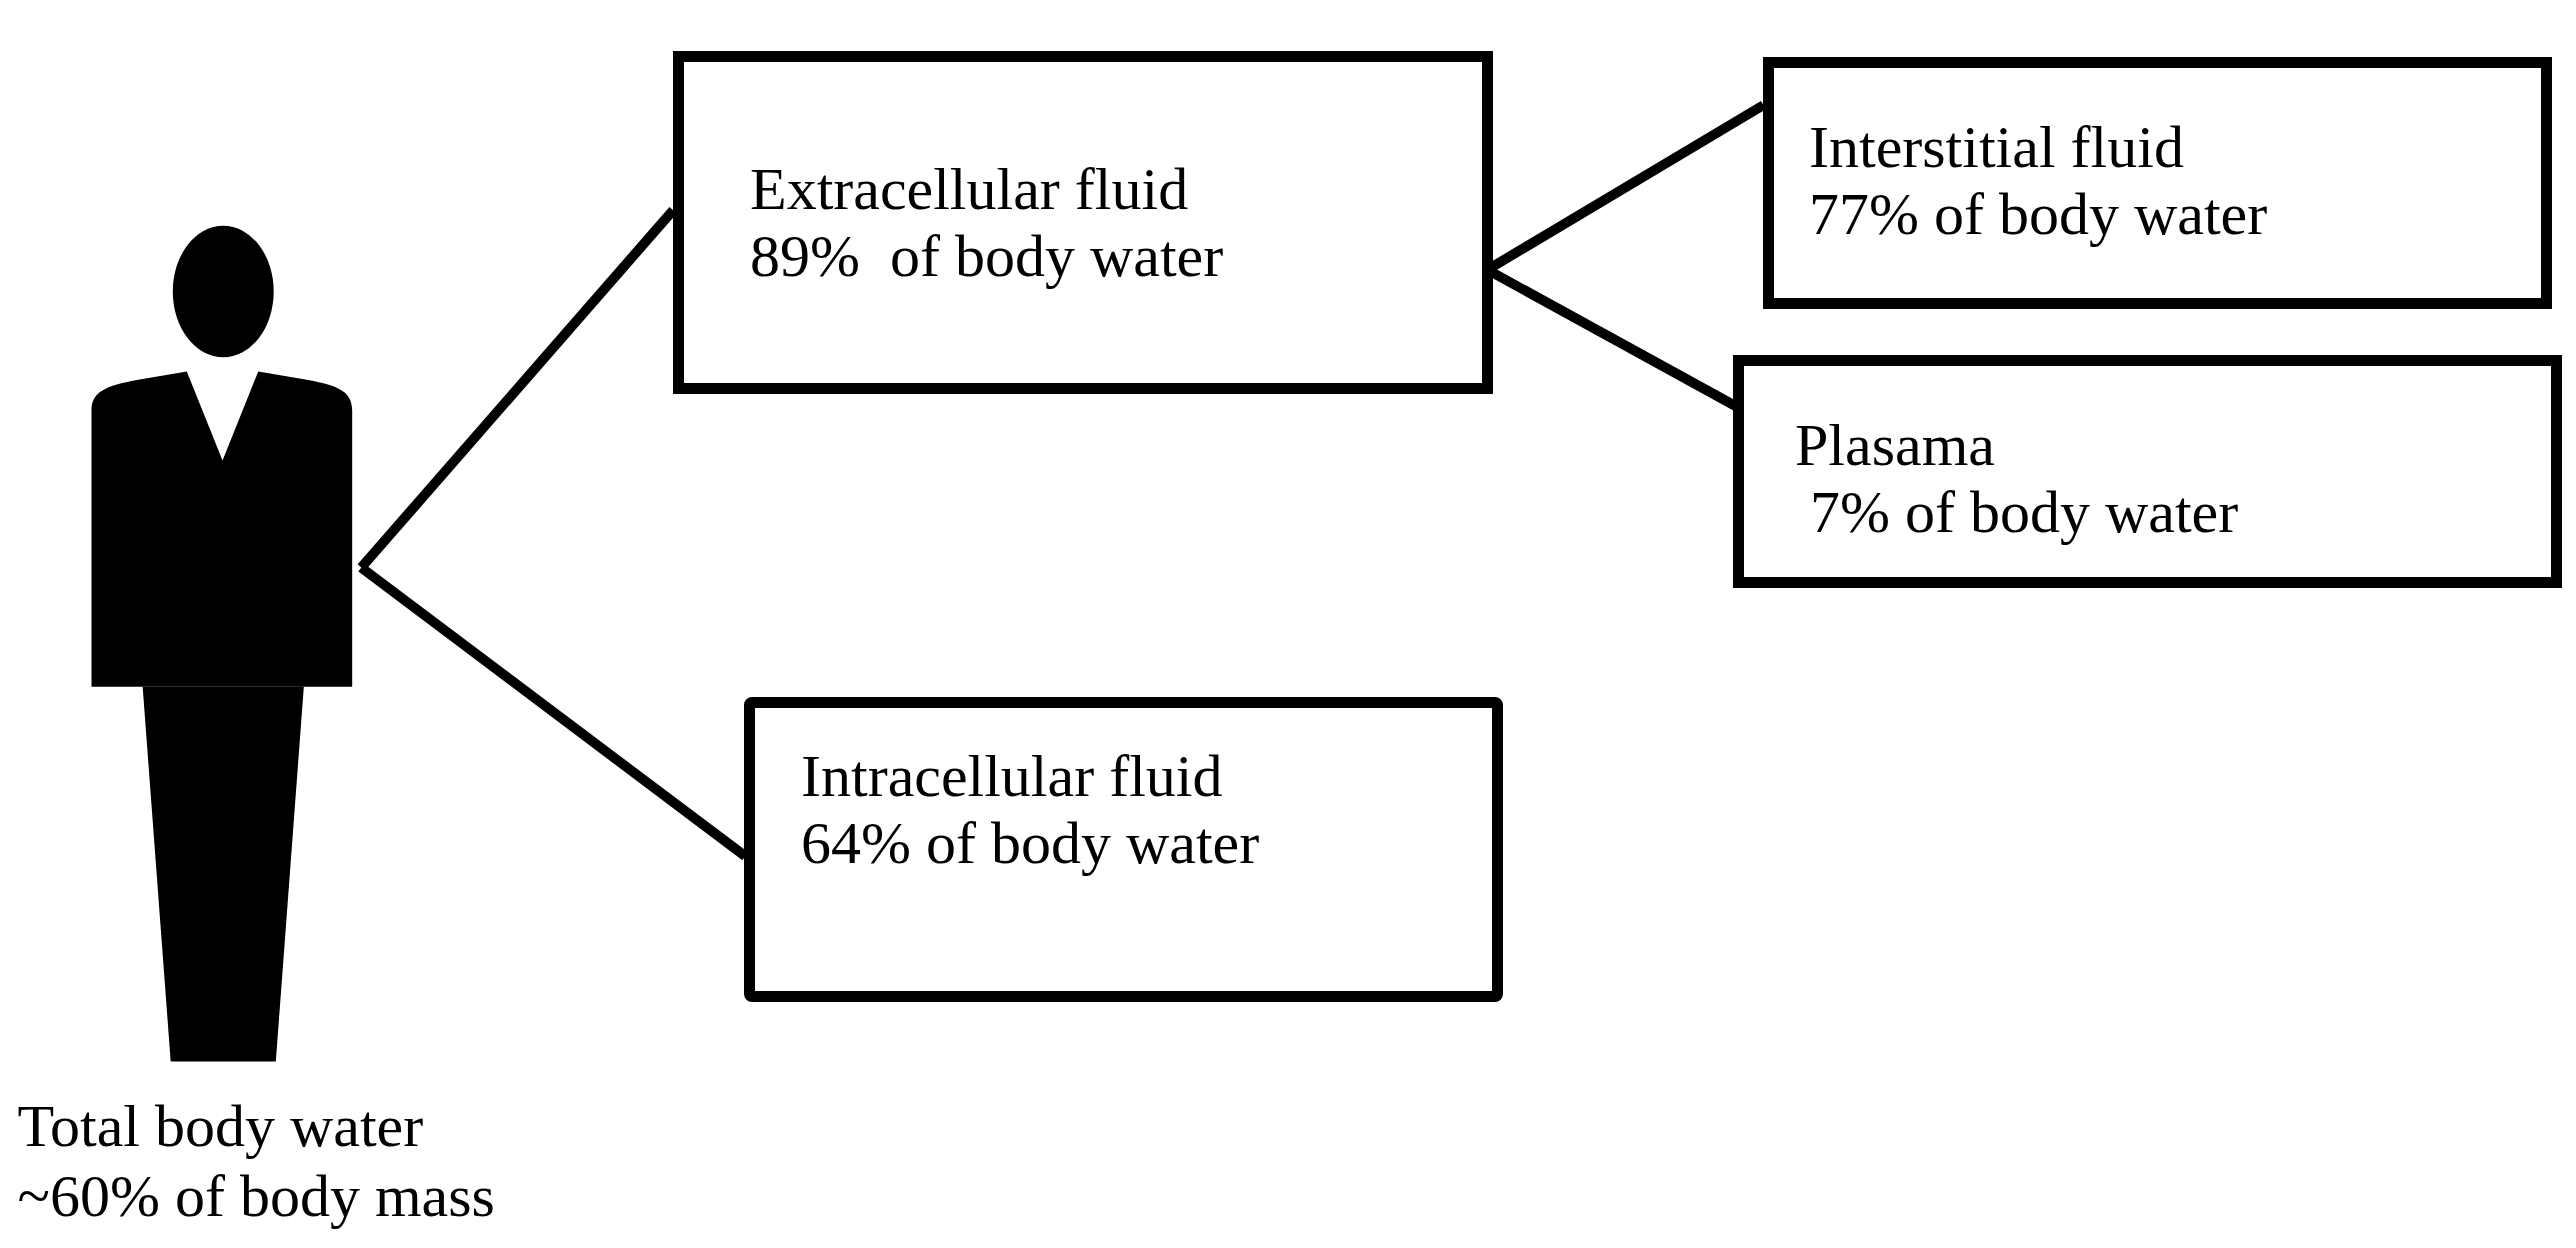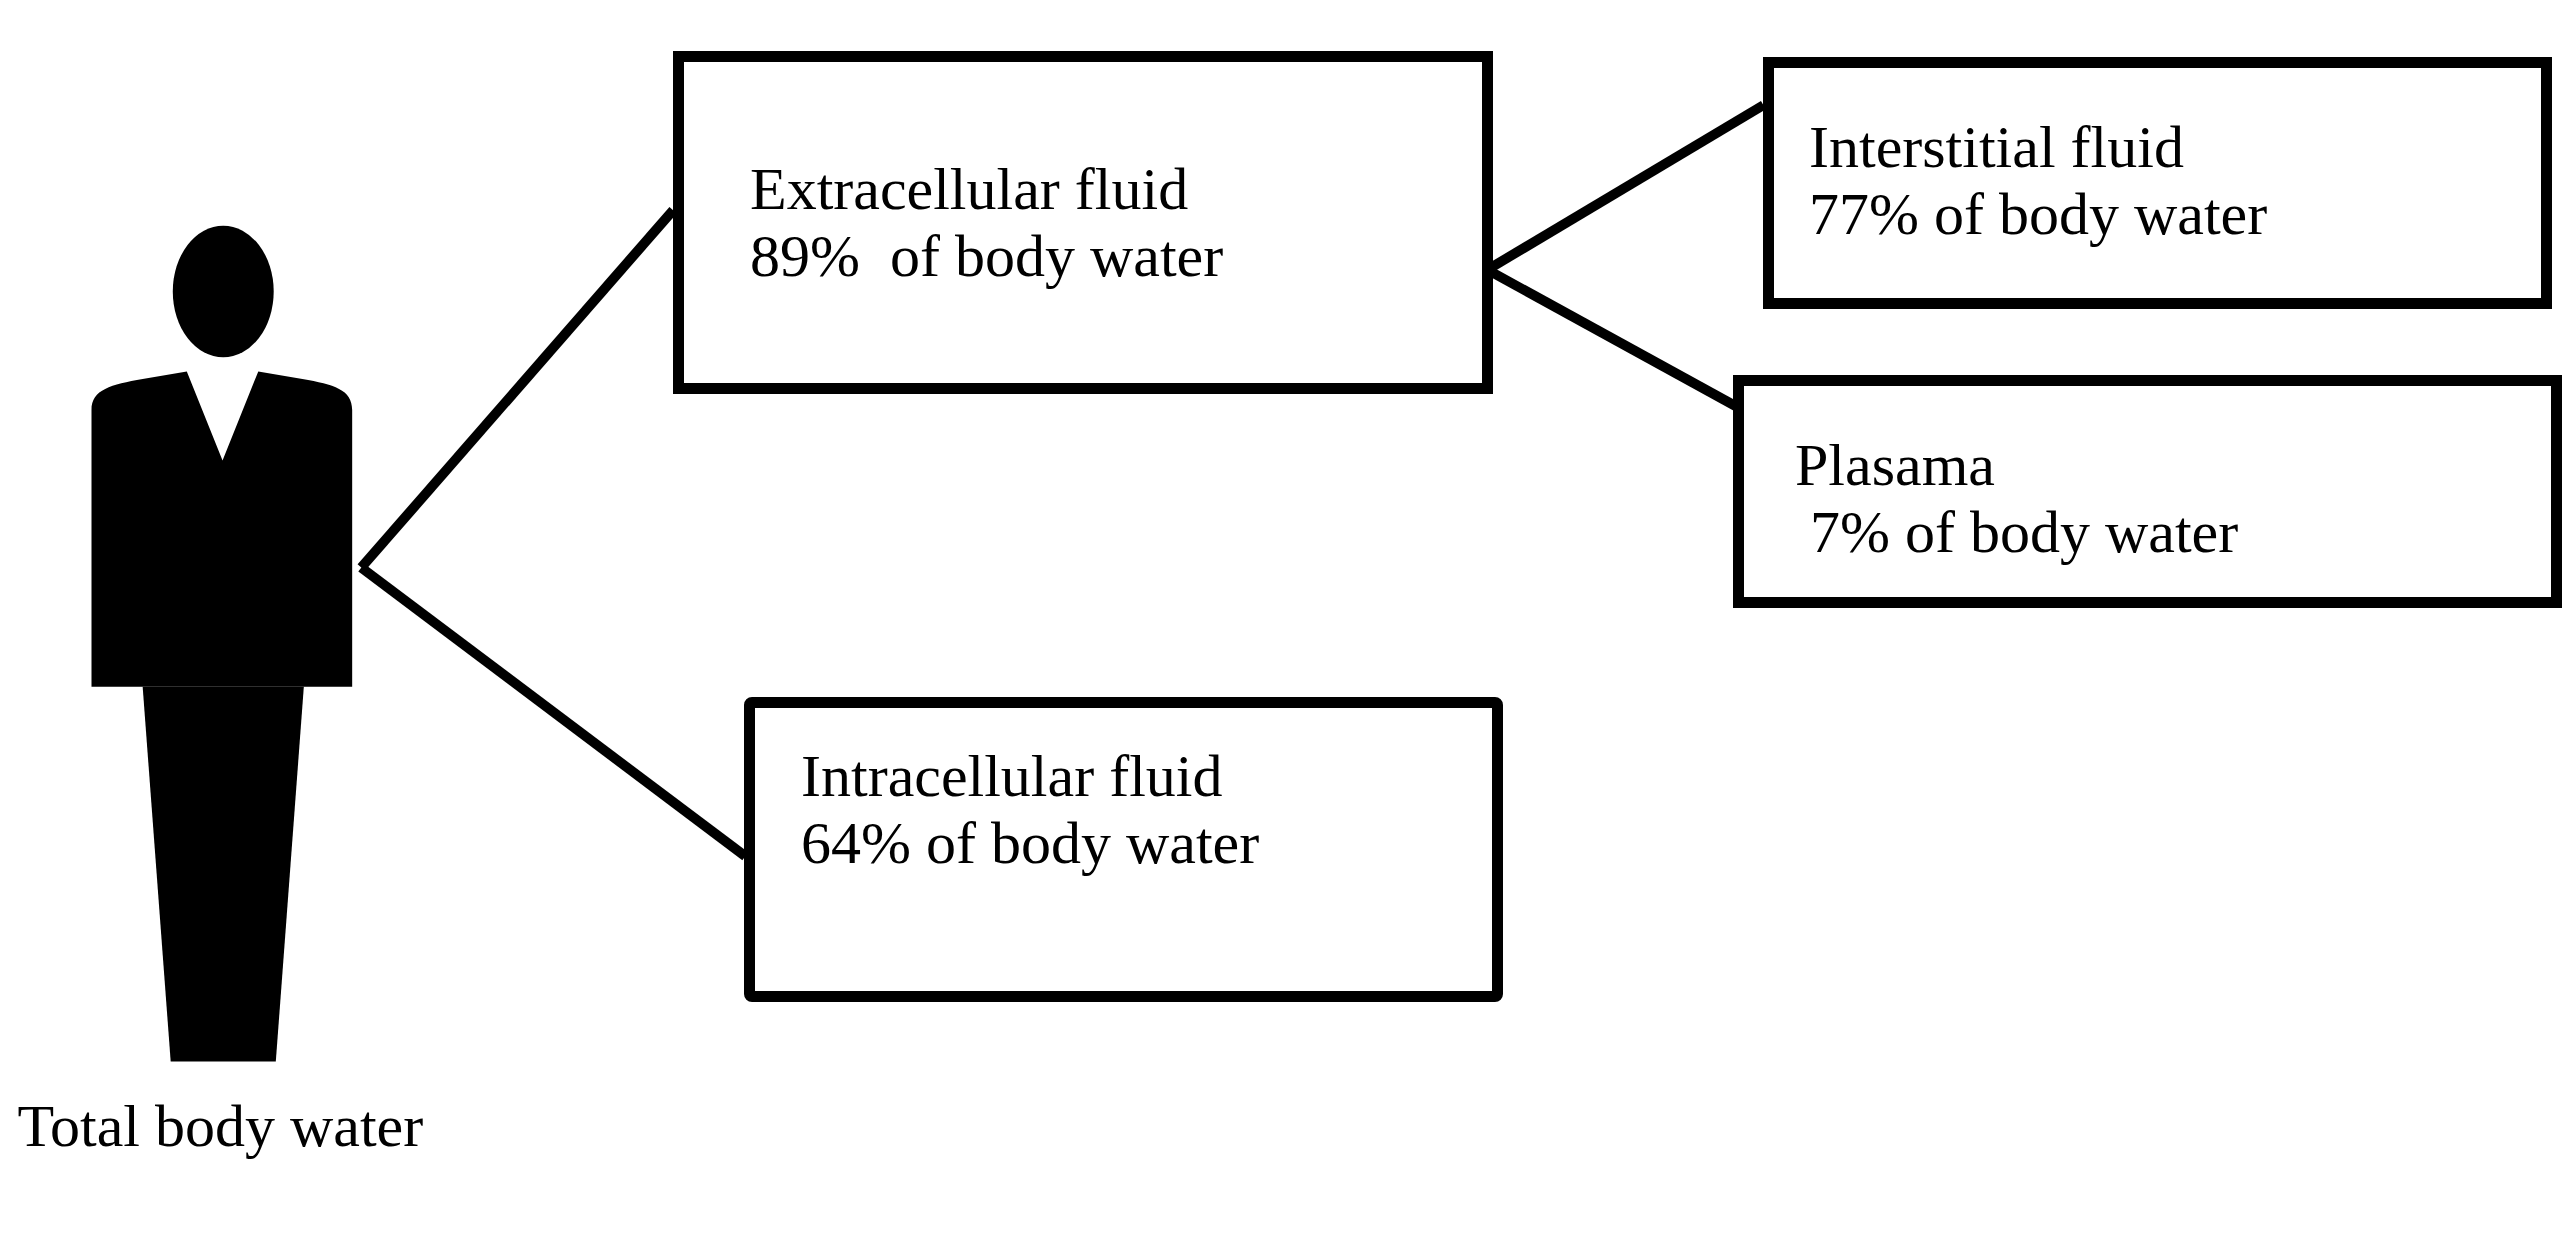--- a/index.html
+++ b/index.html
@@ -37,21 +37,21 @@
     line-height:67px;
   }
   .node .txt,
   .root-label .txt{
     display:block;
     white-space:pre;
     color:var(--ink);
   }
   #node-extracellular{ left:673px;  top:51px;  width:820px; height:343px; padding:94px 7px 0 66px; }
   #node-interstitial { left:1763px; top:21px;  width:789px; height:252px; padding:46px 7px 0 35px;margin-top:36px; }
-  #node-plasma       { left:1733px; top:355px; width:829px; height:233px; padding:46px 15px 0 51px;margin-top:20px; }
+  #node-plasma       { left:1733px; top:355px; width:829px; height:233px; padding:46px 15px 0 51px; }
   #node-intracellular{ left:744px; top:697px; width:759px; height:305px; padding:35px 7px 0 46px;border-radius:8px; }
   .root-label{
     position:absolute;
     left:17.5px;
     top:1091px;
     font-size:60px;
     line-height:70px;
   }
 </style>
 </head>
@@ -88,16 +88,17 @@
     <span class="txt"> 7% of body water</span>
   </div>
 
   <div class="node" id="node-intracellular">
     <span class="txt">Intracellular fluid</span>
     <span class="txt">64% of body water</span>
   </div>
 
   <div class="root-label">
     <span class="txt">Total body water</span>
+    <span class="txt">~60% of body mass</span>
   </div>
 
 </div>
 
 
 </body></html>

